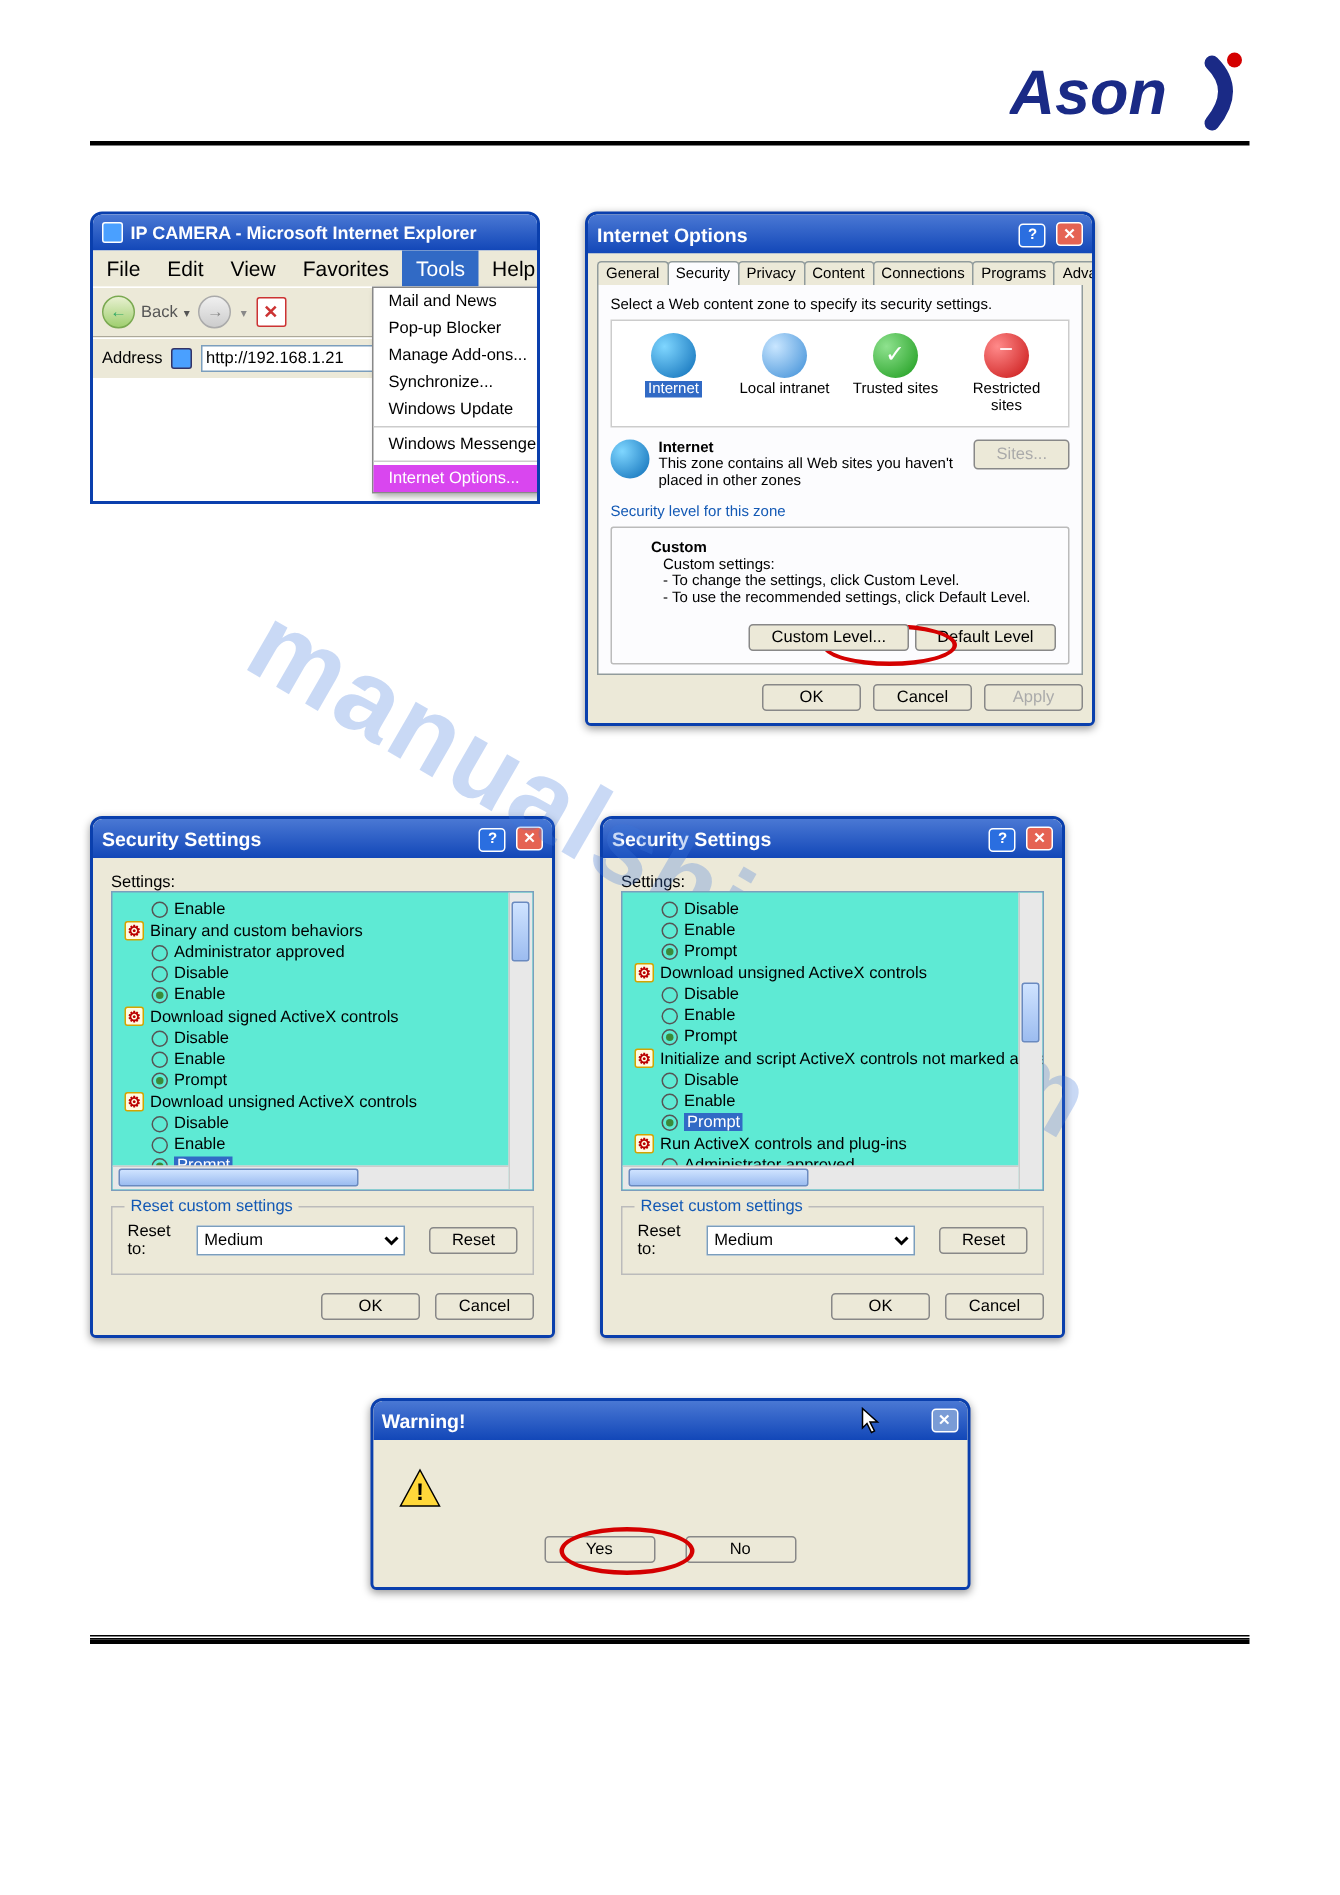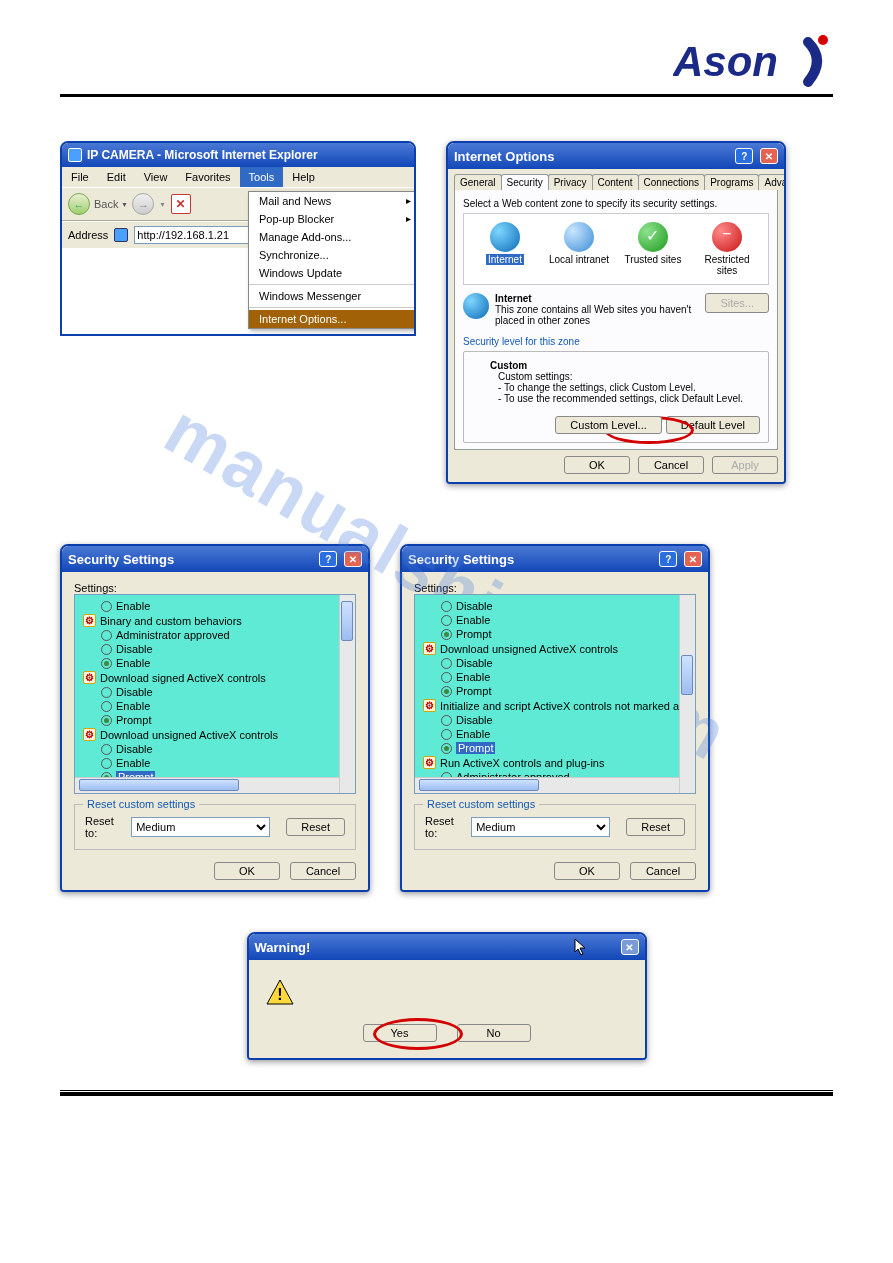--- a/index.html
+++ b/index.html
@@ -14,38 +14,38 @@
 
   
   .xp-titlebar { background: linear-gradient(#4a78d4,#1247b8); color:#fff; font-weight:bold; font-size:13px; height:26px; display:flex; align-items:center; padding:0 6px; border-top-left-radius:6px; border-top-right-radius:6px; justify-content:space-between; }
   .xp-dialog { border:2px solid #0a3fad; border-radius:8px 8px 4px 4px; background:#ece9d8; overflow:hidden; box-shadow:0 2px 6px rgba(0,0,0,.4); }
   .xp-close, .xp-help { width:18px; height:16px; border:1px solid #fff; border-radius:3px; display:inline-flex; align-items:center; justify-content:center; font-size:10px; font-weight:bold; margin-left:3px; }
   .xp-close { background:#e56353; color:#fff; }
   .xp-help  { background:#2a6ee0; color:#fff; }
   .xp-btn { font-size:11px; background:#ece9d8; border:1px solid #888; border-radius:3px; padding:2px 14px; }
 
   
-  .ie-window { width:356px; border:2px solid #0a3fad; border-radius:8px 8px 0 0; overflow:hidden; background:#fff; height:195px; position:relative; }
+  .ie-window { width:300px; border:2px solid #0a3fad; border-radius:8px 8px 0 0; overflow:hidden; background:#fff; height:195px; position:relative; }
   .ie-title { background: linear-gradient(#4a78d4,#1247b8); color:#fff; font-size:12px; font-weight:bold; height:24px; display:flex; align-items:center; padding:0 6px; }
   .ie-title .ie-icon { width:14px; height:14px; background:#4aa0ff; border:1px solid #fff; margin-right:5px; border-radius:2px; }
-  .ie-menubar { background:#ece9d8; font-size:11px; display:flex; }
+  .ie-menubar { background:#ece9d8; font-size:14px; display:flex; }
   .ie-menubar span { padding:4px 9px; }
   .ie-menubar span.active { background:#316ac5; color:#fff; }
   .ie-toolbar { background:#ece9d8; border-top:1px solid #fff; border-bottom:1px solid #aca899; height:34px; display:flex; align-items:center; padding:0 6px; gap:6px; font-size:11px; color:#555; }
   .ie-toolbar .tb-back { display:flex; align-items:center; gap:4px; }
   .tb-circle { width:22px; height:22px; border-radius:50%; background:linear-gradient(#e8f0d0,#9fcf6f); border:1px solid #7aa951; display:inline-flex; align-items:center; justify-content:center; font-size:11px; color:#3a6; }
   .tb-circle.gray { background:linear-gradient(#f0f0f0,#ccc); border-color:#aaa; color:#888; }
   .tb-stop { width:20px; height:20px; border:1px solid #c33; color:#c33; font-weight:bold; display:inline-flex; align-items:center; justify-content:center; border-radius:2px; background:#fff; font-size:12px; }
   .ie-address { background:#ece9d8; border-top:1px solid #fff; padding:4px 6px; font-size:11px; display:flex; align-items:center; gap:6px; }
   .ie-address input { font-size:11px; width:140px; height:18px; border:1px solid #7b9ebd; padding:0 2px; }
   .ie-dropdown { position:absolute; left:186px; top:48px; width:170px; background:#fff; border:1px solid #888; box-shadow:2px 2px 4px rgba(0,0,0,.3); font-size:11px; }
   .ie-dropdown .item { padding:3px 18px 3px 10px; position:relative; white-space:nowrap; }
   .ie-dropdown .item.arrow::after { content:'▸'; position:absolute; right:6px; top:3px; font-size:10px; }
   .ie-dropdown .sep { border-top:1px solid #ccc; margin:2px 0; }
-  .ie-dropdown .item.selected { background:#a16207; color:#fff; }
+  .ie-dropdown .item.selected { background:#d946ef; color:#fff; }
 
   
   .io-dialog { width:340px; }
   .io-body { background:#ece9d8; padding:4px 6px 8px; }
   .io-tabs { display:flex; background:#ece9d8; font-size:10px; border-bottom:1px solid #919b9c; }
   .io-tabs span { background:#ece9d8; border:1px solid #919b9c; border-bottom:none; padding:2px 5px; margin-right:-1px; border-radius:3px 3px 0 0; position:relative; top:1px; }
   .io-tabs span.active { background:#fcfcfe; z-index:1; }
   .io-panel { background:#fcfcfe; border:1px solid #919b9c; border-top:none; padding:8px; font-size:10px; height:260px; position:relative; }
   .io-zones { border:1px solid #ccc; background:#fff; margin-top:4px; padding:8px 4px; display:flex; justify-content:space-around; text-align:center; font-size:10px; }
   .io-zones .z { width:64px; }

